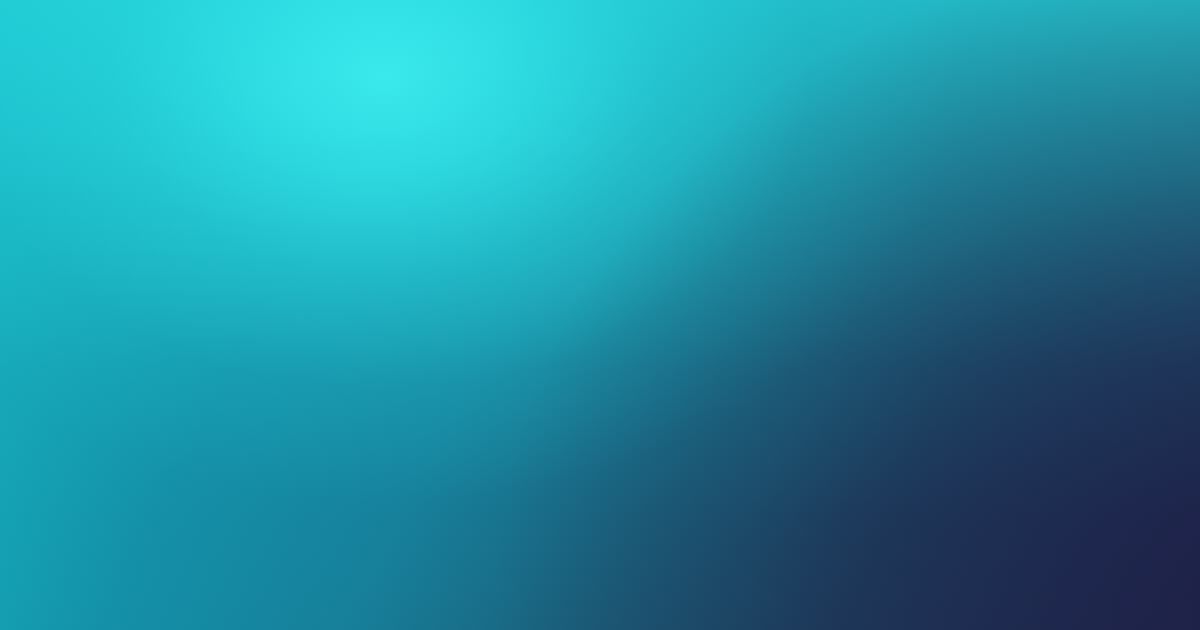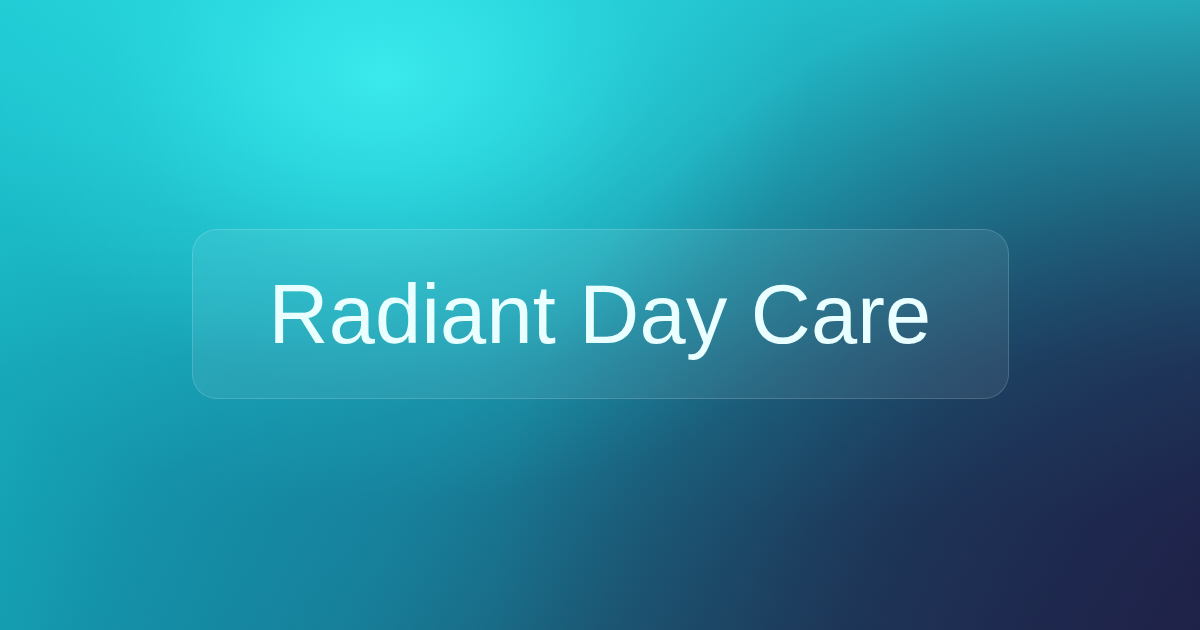--- a/index.html
+++ b/index.html
@@ -117,17 +117,14 @@
 </head>
 <body>
 
 <div id="og-canvas">
 
   <div class="bg-layer" id="bg-diagonal"></div>
   <div class="bg-layer" id="bg-vertical"></div>
   <div class="bg-layer" id="bg-glow"></div>
   <div class="bg-layer" id="bg-shade"></div>
 
-  <div id="title-card">
-    <div id="title-text">Radiant Day Care</div>
-  </div>
 
 </div>
 
 </body></html>

